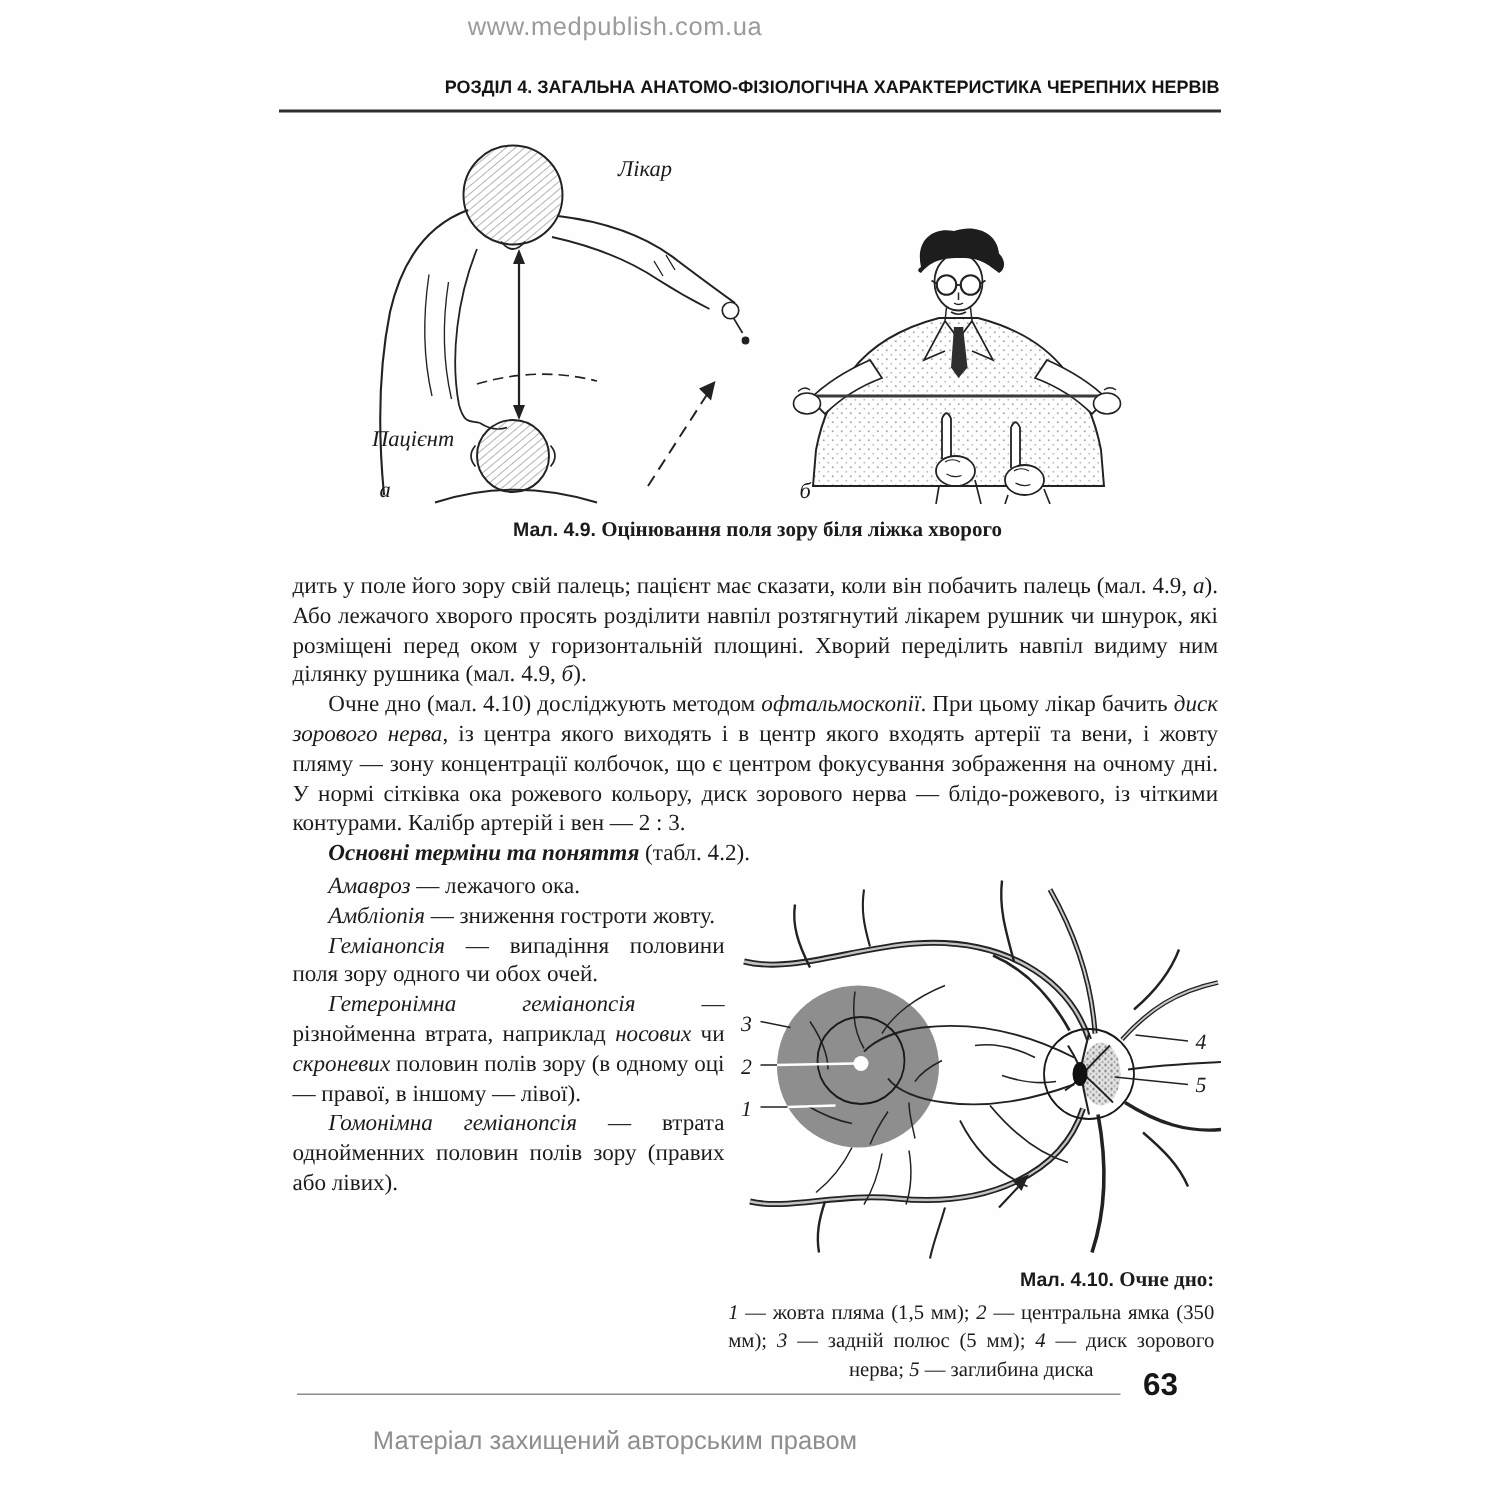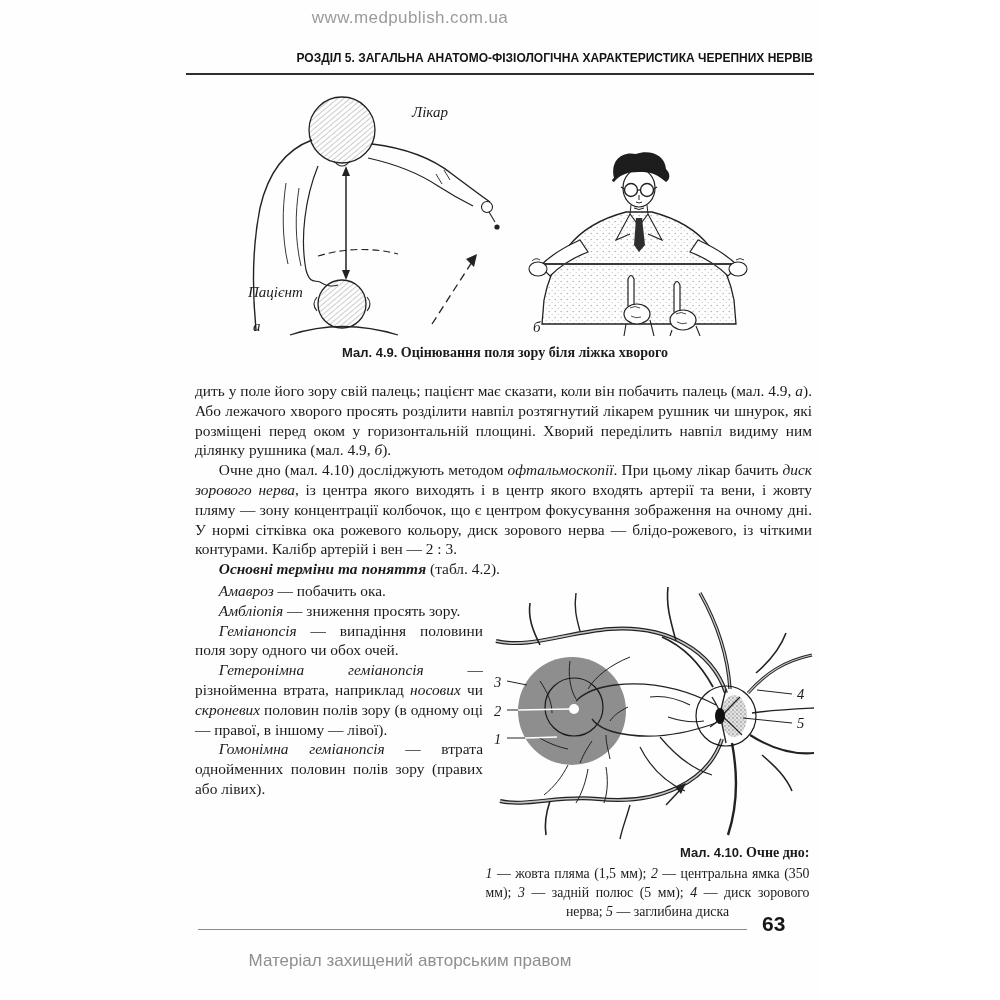--- a/index.html
+++ b/index.html
@@ -38,21 +38,21 @@
   .fignum{font-family:"Liberation Serif",serif;font-style:italic;font-size:14.5px;fill:#1b1b1b;}
   svg .ln{stroke:#222;fill:none;}
 </style>
 </head>
 <body>
 
 <div class="page">
 
   <div class="watermark">www.medpublish.com.ua</div>
 
-  <div class="runhead">РОЗДІЛ 5.  ЗАГАЛЬНА АНАТОМО-ФІЗІОЛОГІЧНА ХАРАКТЕРИСТИКА ЧЕРЕПНИХ НЕРВІВ</div>
+  <div class="runhead">РОЗДІЛ 4.  ЗАГАЛЬНА АНАТОМО-ФІЗІОЛОГІЧНА ХАРАКТЕРИСТИКА ЧЕРЕПНИХ НЕРВІВ</div>
   <div class="runhead-rule"></div>
 
   <svg class="fig49a" width="312" height="252" viewBox="0 0 312 252">
     <defs>
       <pattern id="hatchA" width="4" height="4" patternUnits="userSpaceOnUse" patternTransform="rotate(50)">
         <line x1="0" y1="0" x2="0" y2="4" stroke="#6e6e6e" stroke-width="0.7"></line>
       </pattern>
     </defs>
     <g>
       <circle cx="142" cy="42" r="33" fill="url(#hatchA)" stroke="#222" stroke-width="1.3"></circle>
@@ -142,22 +142,22 @@
     <span class="cap-text">Оцінювання поля зору біля ліжка хворого</span>
   </div>
 
   <div class="content">
     <p class="para"><span>дить у поле його зору свій палець; пацієнт має сказати, коли він побачить палець (мал. 4.9, </span><span class="it">а</span><span>). Або лежачого хворого просять розділити навпіл розтягнутий лікарем рушник чи шнурок, які розміщені перед оком у горизонтальній площині. Хворий переділить навпіл видиму ним ділянку рушника (мал. 4.9, </span><span class="it">б</span><span>).</span></p>
     <p class="para indent"><span>Очне дно (мал. 4.10) досліджують методом </span><span class="it">офтальмоскопії</span><span>. При цьому лікар бачить </span><span class="it">диск зорового нерва</span><span>, із центра якого виходять і в центр якого входять артерії та вени, і жовту пляму — зону концентрації колбочок, що є центром фокусування зображення на очному дні. У нормі сітківка ока рожевого кольору, диск зорового нерва — блідо-рожевого, із чіткими контурами. Калібр артерій і вен — 2 : 3.</span></p>
     <p class="para indent"><span class="it bd">Основні терміни та поняття</span><span> (табл. 4.2).</span></p>
 
     <div class="cols">
       <div class="leftcol">
-        <p class="term"><span class="it">Амавроз</span><span> — побачить ока.</span></p>
-        <p class="term"><span class="it">Амбліопія</span><span> — зниження просять зору.</span></p>
+        <p class="term"><span class="it">Амавроз</span><span> — лежачого ока.</span></p>
+        <p class="term"><span class="it">Амбліопія</span><span> — зниження гостроти жовту.</span></p>
         <p class="term"><span class="it">Геміанопсія</span><span> — випадіння половини поля зору одного чи обох очей.</span></p>
         <p class="term"><span class="it">Гетеронімна геміанопсія</span><span> — різнойменна втрата, наприклад </span><span class="it">носових</span><span> чи </span><span class="it">скроневих</span><span> половин полів зору (в одному оці — правої, в іншому — лівої).</span></p>
         <p class="term"><span class="it">Гомонімна геміанопсія</span><span> — втрата однойменних половин полів зору (правих або лівих).</span></p>
       </div>
 
       <div class="rightcol">
 
         <svg class="fig410" width="334" height="264" viewBox="0 0 334 264">
           <defs>
             <pattern id="stip410" width="4" height="4" patternUnits="userSpaceOnUse">

